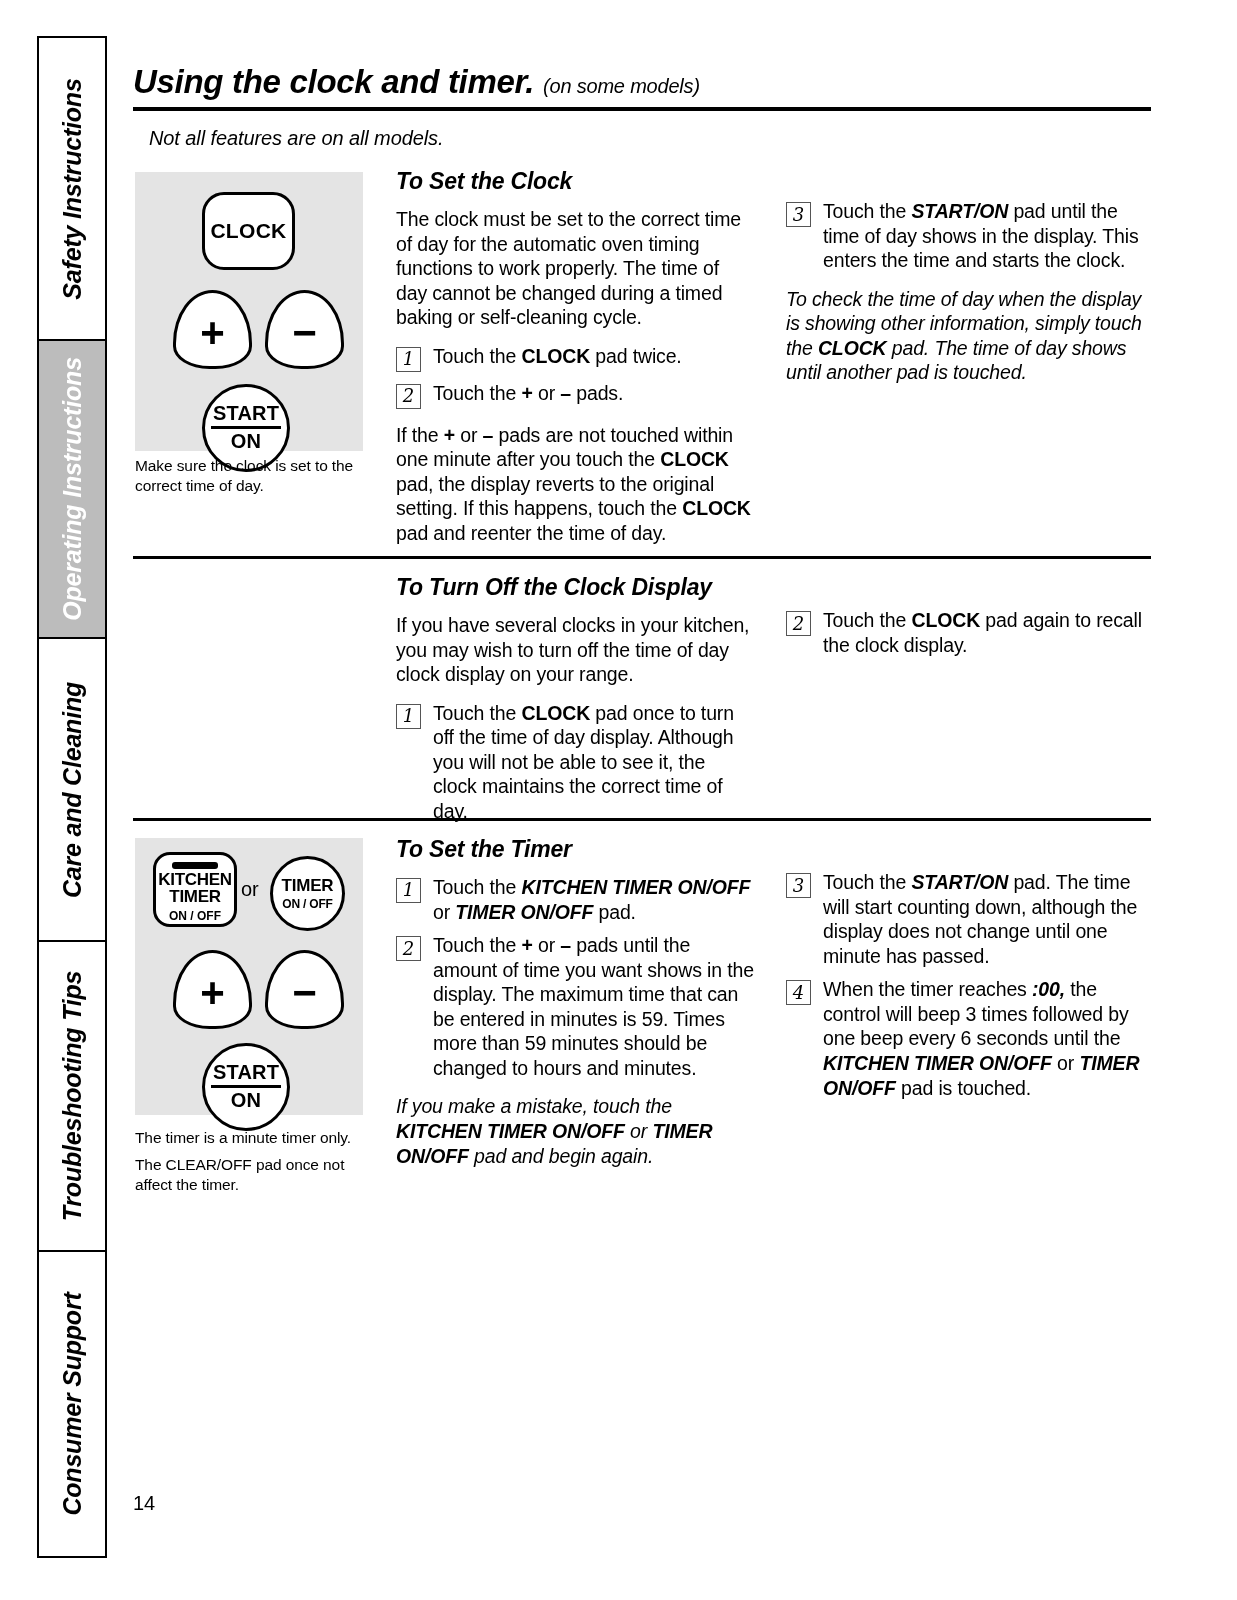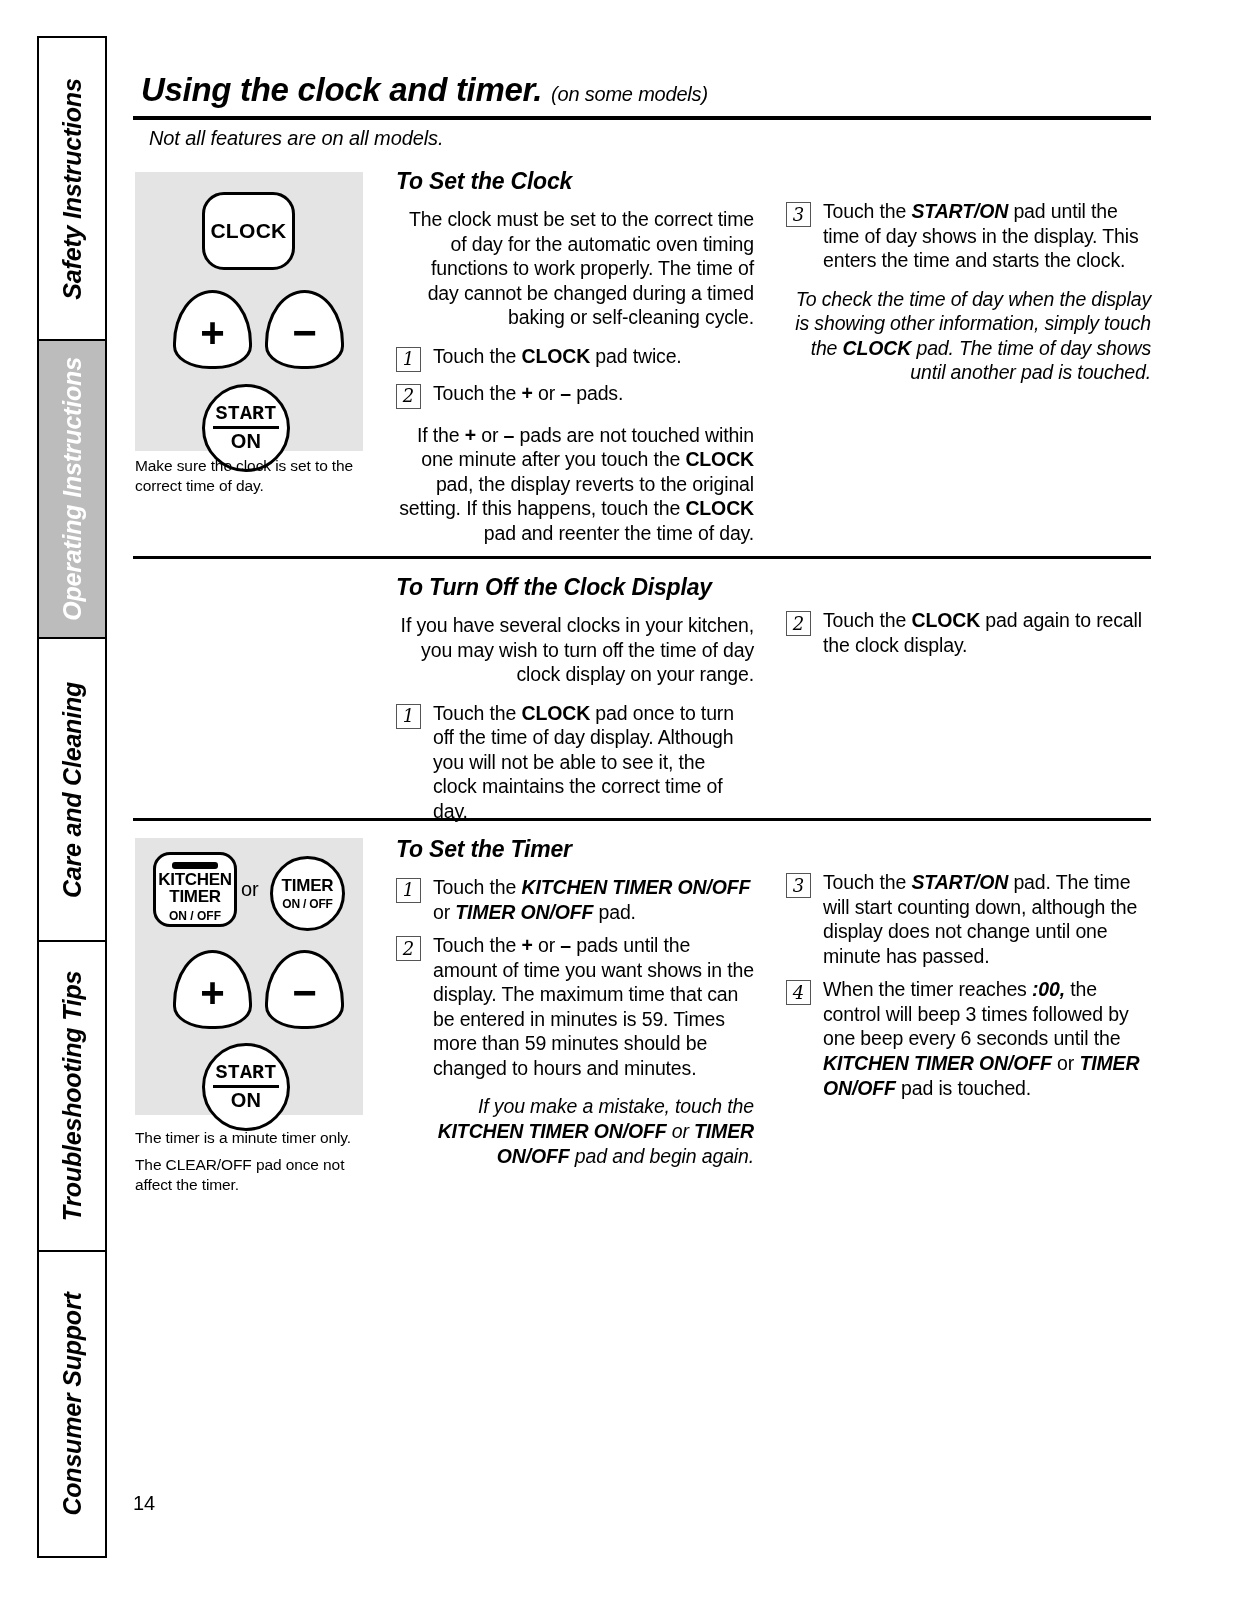--- a/index.html
+++ b/index.html
@@ -70,21 +70,21 @@
   }
 
   
   .page-head {
     position: absolute;
     left: 0;
     top: 64px;
     width: 1018px;
   }
   .page-head h1 {
-    margin: 8px;
+    margin: 0;
     font-size: 33px;
     font-weight: bold;
     font-style: italic;
     letter-spacing: -0.3px;
     line-height: 1.1;
   }
   .head-sub {
     font-size: 20px;
     font-weight: normal;
     font-style: italic;
@@ -183,21 +183,20 @@
     width: 88px;
     height: 88px;
     border-radius: 50%;
     font-size: 20px;
     line-height: 1.08;
     letter-spacing: 0.2px;
   }
   .start-top {
     border-bottom: 3px solid #000;
     padding: 0 2px 1px 2px;
-    font-family: Liberation Mono, monospace;
   }
   .start-bot { padding-top: 2px; }
 
   
   .pad-kitchen {
     left: 18px;
     top: 14px;
     width: 84px;
     height: 75px;
     border-radius: 17px;
@@ -257,21 +256,21 @@
   .col-mid   { left: 263px; width: 358px; }
   .col-right { left: 653px; width: 365px; }
 
   h2.sect-title {
     margin: 0 0 11px 0;
     font-size: 23px;
     font-weight: bold;
     font-style: italic;
     letter-spacing: -0.2px;
   }
-  p { margin: 0 0 14px 0; text-align: right; }
+  p { margin: 0 0 14px 0; }
   p:last-child { margin-bottom: 0; }
   .ital { font-style: italic; }
   b, strong { font-weight: bold; }
   .bi { font-weight: bold; font-style: italic; }
 
   
   .steps { margin: 0; padding: 0; list-style: none; }
   .step {
     display: flex;
     align-items: flex-start;

